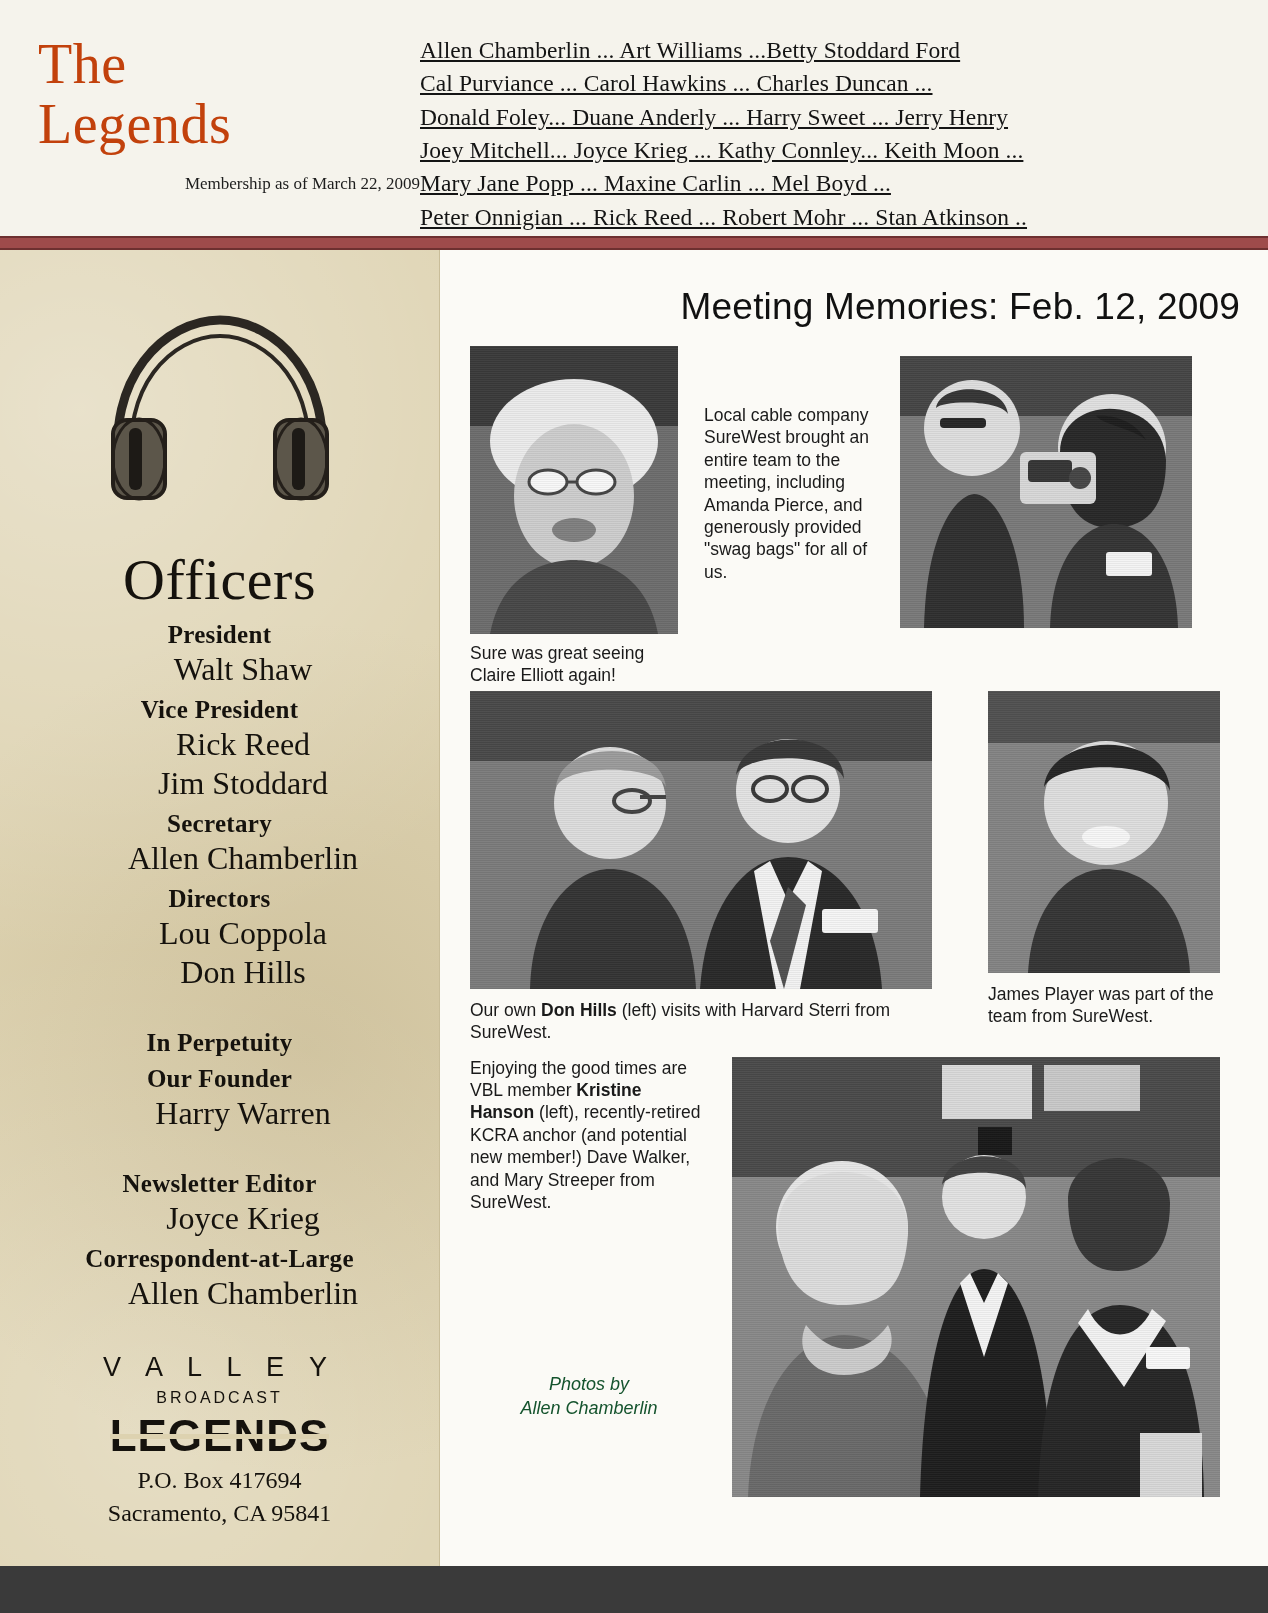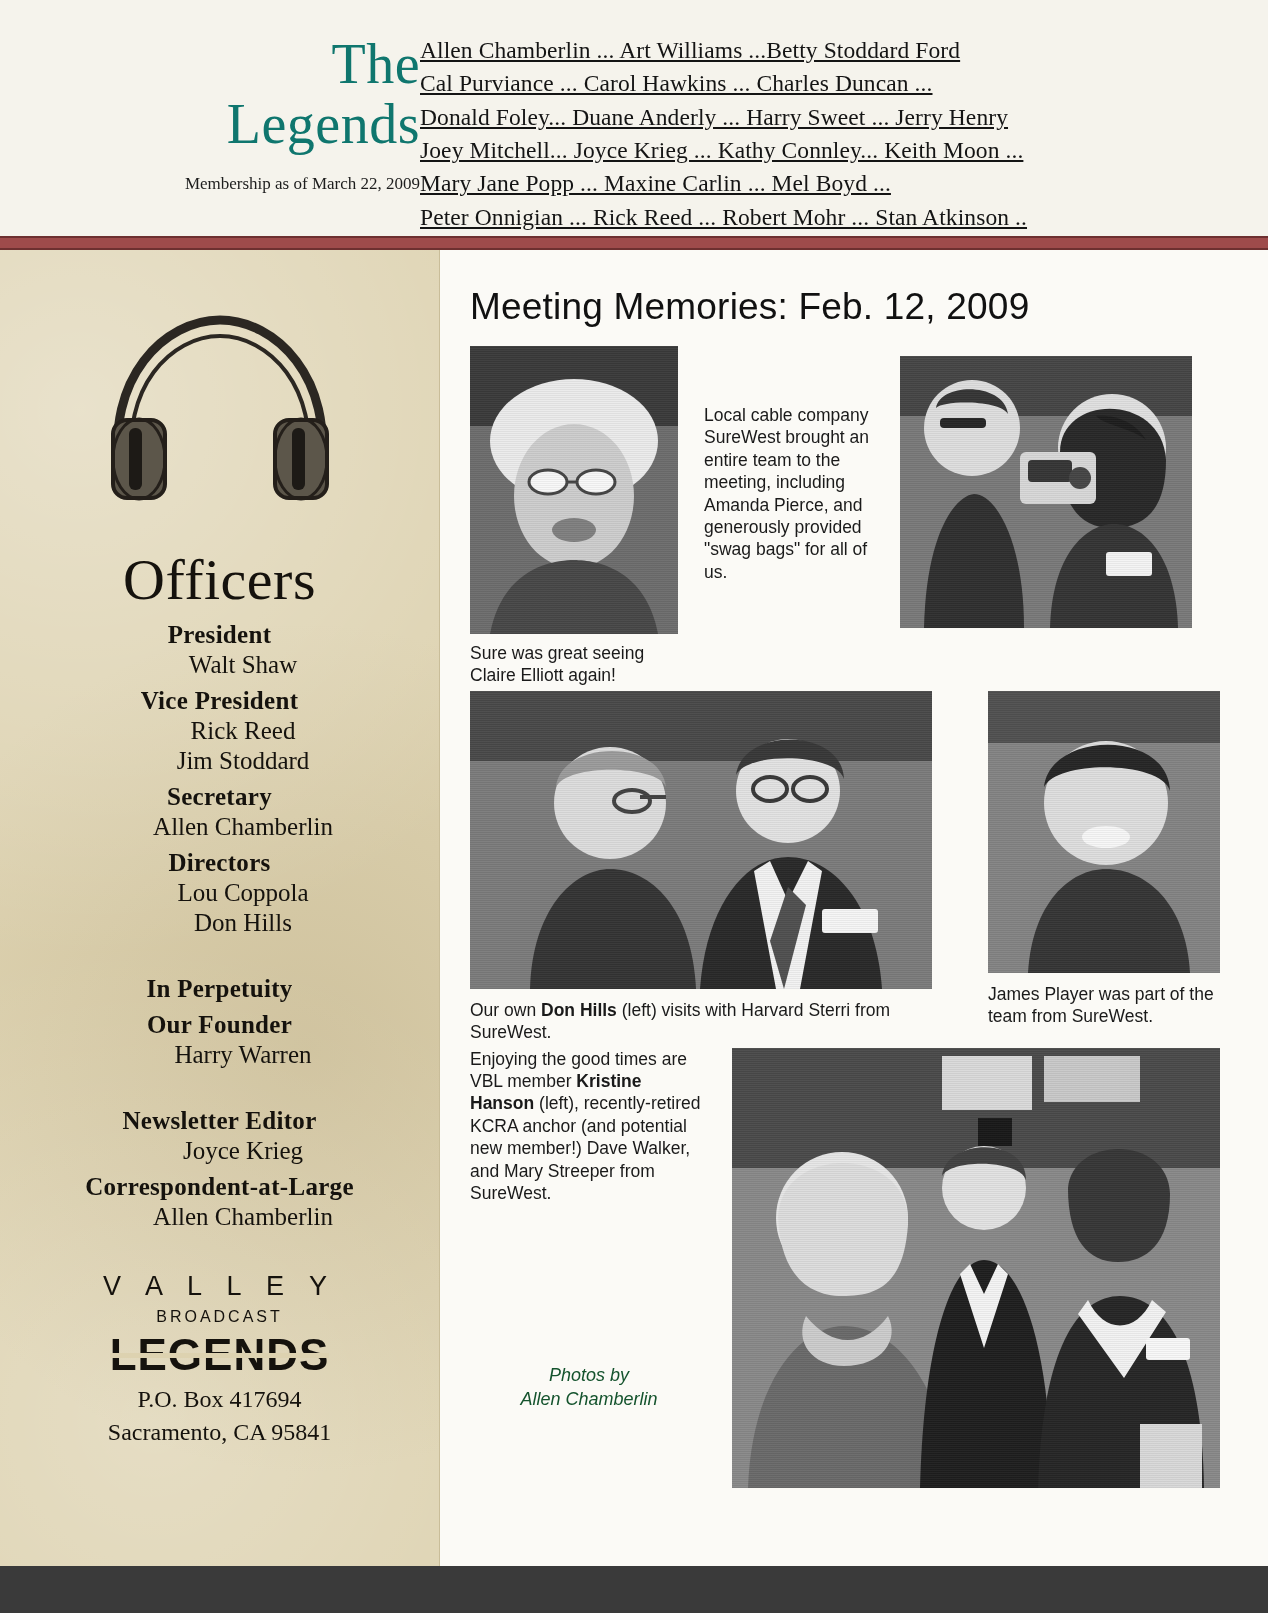--- a/index.html
+++ b/index.html
@@ -22,22 +22,22 @@
   }
   #masthead-left {
     width: 420px;
     padding-left: 38px;
     padding-top: 36px;
   }
   #nameplate {
     font-family: "Liberation Serif", serif;
     font-size: 56px;
     line-height: 1.0;
-    color: #0f766e;
-    text-align: right;
+    color: #c2410c;
+    text-align: left;
     letter-spacing: 0.5px;
   }
   #nameplate .line1 { display: block; }
   #nameplate .line2 { display: block; margin-top: 4px; }
   #membership-line {
     font-family: "Liberation Serif", serif;
     font-size: 17px;
     color: #1d1d1d;
     text-align: right;
     margin-top: 22px;
@@ -95,21 +95,21 @@
   .officer-role {
     font-family: "Liberation Serif", serif;
     font-weight: bold;
     font-size: 25px;
     color: #15120d;
     margin-top: 8px;
     letter-spacing: 0.3px;
   }
   .officer-name {
     font-family: "Liberation Serif", serif;
-    font-size: 25px;
+    font-size: 32px;
     color: #15120d;
     margin-top: 2px;
     margin-left: 47px;
   }
 
   .block-gap { height: 30px; }
 
   #valley { margin-top: 40px; }
   #valley-word {
     font-family: "Liberation Sans", sans-serif;
@@ -154,21 +154,21 @@
   #main {
     flex: 1;
     position: relative;
     padding: 26px 28px 0 30px;
     background: #fbfaf6;
   }
   #main-heading {
     font-family: "Liberation Sans", sans-serif;
     font-size: 37px;
     color: #111;
-    text-align: left;
+    text-align: right;
     letter-spacing: 0.2px;
     margin: 10px 0 18px 0;
   }
 
   .caption {
     font-family: "Liberation Sans", sans-serif;
     font-size: 17.5px;
     line-height: 1.28;
     color: #1a1a1a;
   }
@@ -196,21 +196,21 @@
 
   
   #row2 { display: flex; align-items: flex-start; margin-top: 4px; }
   #photo-donhills { width: 462px; height: 298px; }
   #row2-right { width: 250px; margin-left: 48px; }
   #photo-james { width: 232px; height: 282px; }
   #james-caption { margin-top: 10px; width: 236px; }
   #donhills-caption { width: 470px; margin-top: 10px; }
 
   
-  #row3 { display: flex; margin-top: 4px; }
+  #row3 { display: flex; margin-top: 13px; }
   #row3-left { width: 248px; padding-right: 10px; }
   #photo-group { width: 488px; height: 440px; margin-left: 14px; }
   #photos-by {
     font-family: "Liberation Sans", sans-serif;
     font-style: italic;
     font-size: 18px;
     text-align: center;
     color: #14532d;
     margin-top: 160px;
     line-height: 1.3;

